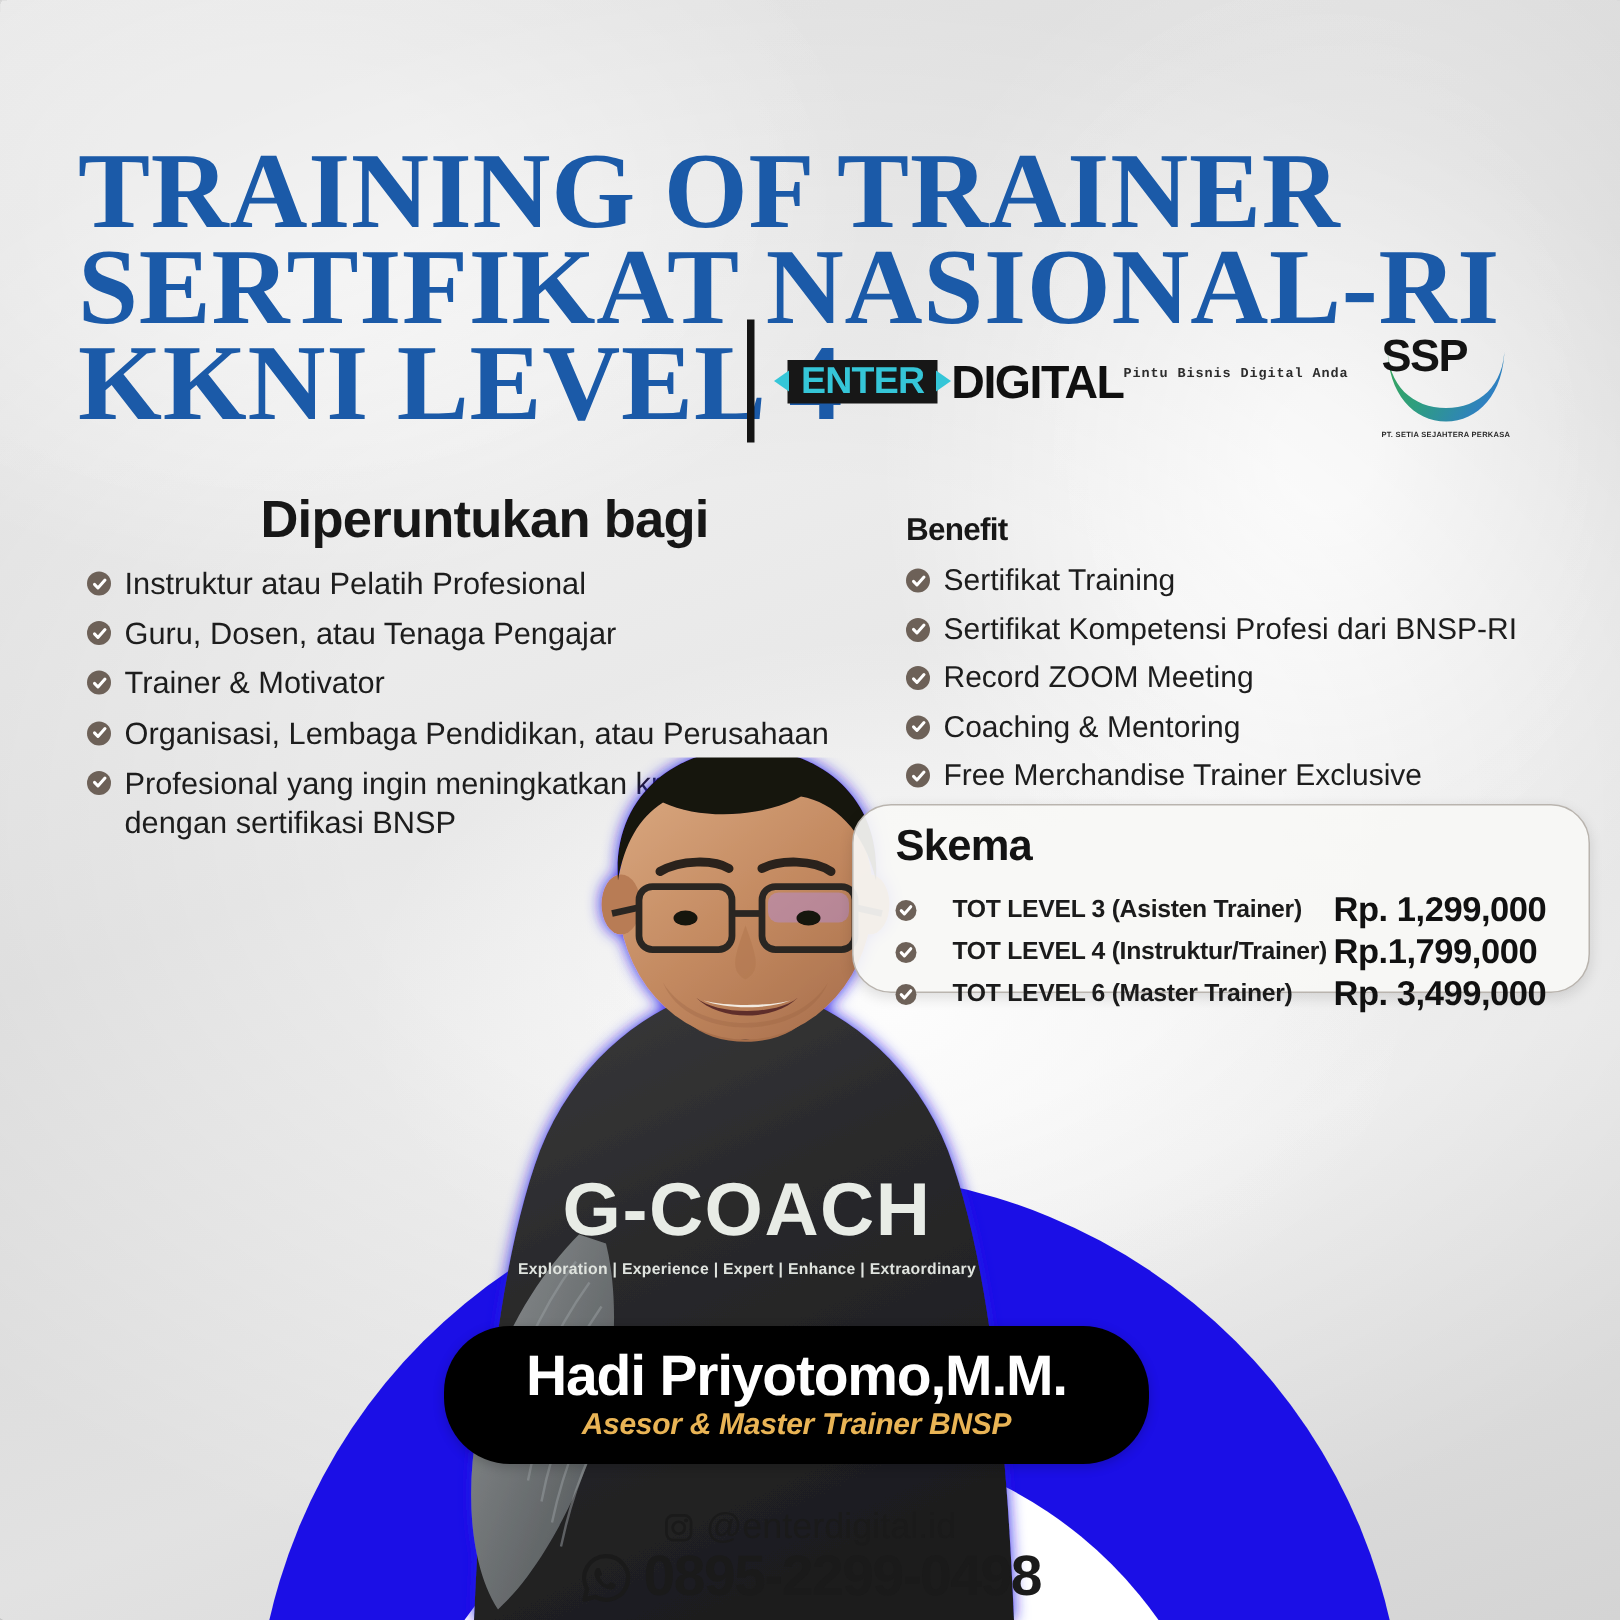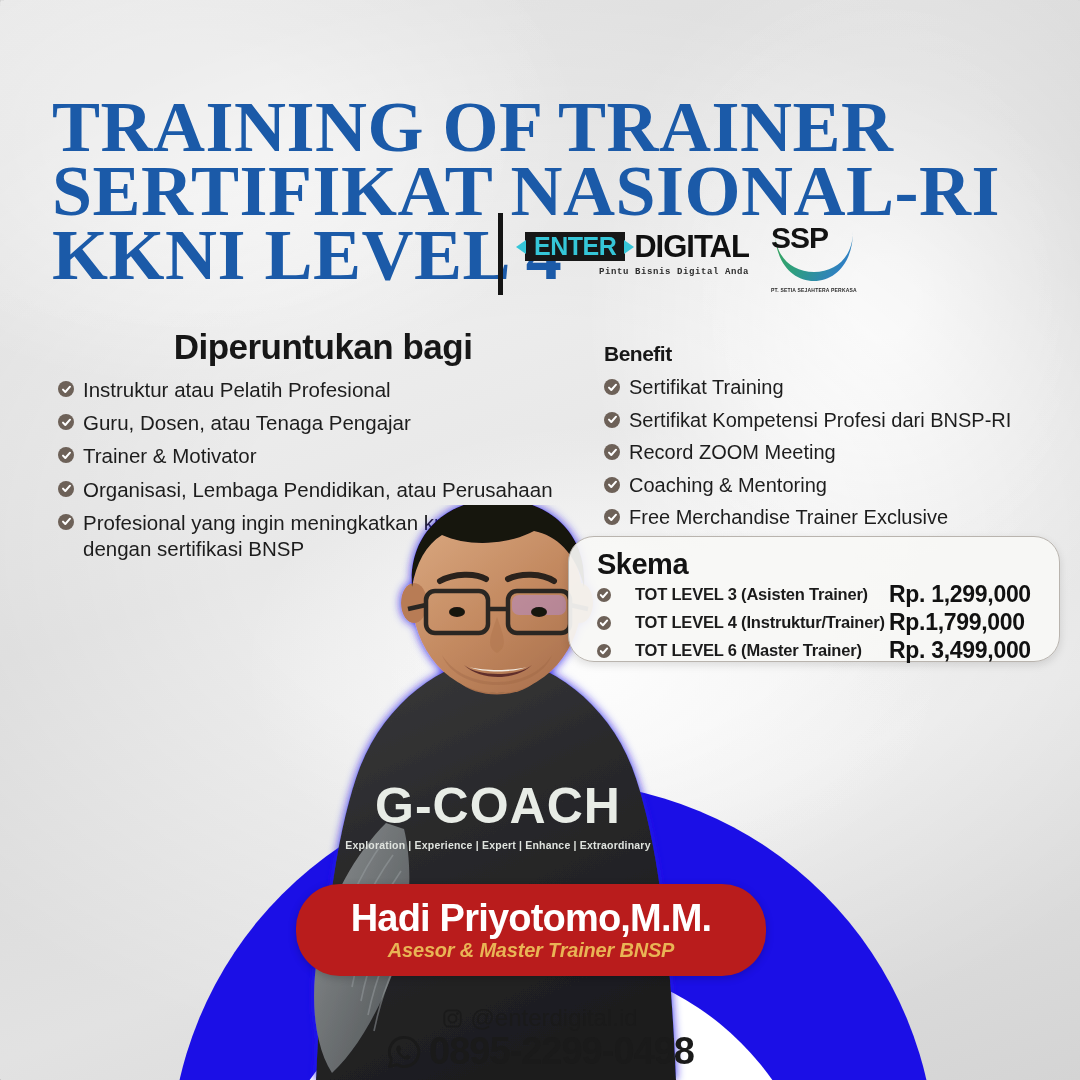--- a/index.html
+++ b/index.html
@@ -74,21 +74,21 @@
   #headline .hl-line3 { position:relative; }
 
   
   #logo-strip {
     position:absolute; left:498px; top:213px;
     display:flex; align-items:center; gap:22px;
     z-index:7;
   }
   #logo-divider { width:5px; height:82px; background:#141414; }
 
-  .logo-enter { display:flex; flex-direction:column; align-items:flex-end; }
+  .logo-enter { display:flex; flex-direction:row; align-items:flex-start; }
   .enter-row { display:flex; align-items:center; }
   .enter-box {
     position:relative;
     background:#171717;
     color:#35c6d8;
     font-family:"Liberation Sans", sans-serif;
     font-weight:bold;
     font-size:25px;
     letter-spacing:-.5px;
     padding:1px 9px 2px 9px;
@@ -172,21 +172,21 @@
     border:1.5px solid #b9b4ae;
     border-radius:26px;
     background:rgba(248,247,245,.93);
     box-shadow:0 3px 9px rgba(0,0,0,.12);
     padding:12px 16px 10px 28px;
     z-index:8;
   }
   #skema-title {
     font-family:"Liberation Sans", sans-serif;
     font-weight:bold; font-size:29px; color:#131313;
-    letter-spacing:-.5px; line-height:30px; margin-bottom:2px;
+    letter-spacing:-.5px; line-height:30px; margin-bottom:14px;
   }
   .skema-row {
     display:flex; align-items:center; margin-bottom:1px;
   }
   .skema-label {
     display:flex; align-items:center; gap:24px;
     width:292px;
     font-family:"Liberation Sans", sans-serif;
     font-weight:bold; font-size:16.5px; color:#1b1b1b;
     letter-spacing:-.2px;
@@ -201,21 +201,21 @@
   
   #person {
     position:absolute; left:236px; top:505px;
     width:520px; height:575px; z-index:7;
   }
 
   
   #name-banner {
     position:absolute; left:296px; top:884px;
     width:470px; height:92px;
-    background:#b91c1c;
+    background:#000000;
     border-radius:44px;
     z-index:9;
     display:flex; flex-direction:column;
     align-items:center; justify-content:center;
     box-shadow:0 2px 8px rgba(0,0,0,.2);
   }
   #name-text {
     font-family:"Liberation Sans", sans-serif;
     font-weight:bold; font-size:38px; color:#ffffff;
     letter-spacing:-.8px; line-height:40px;

